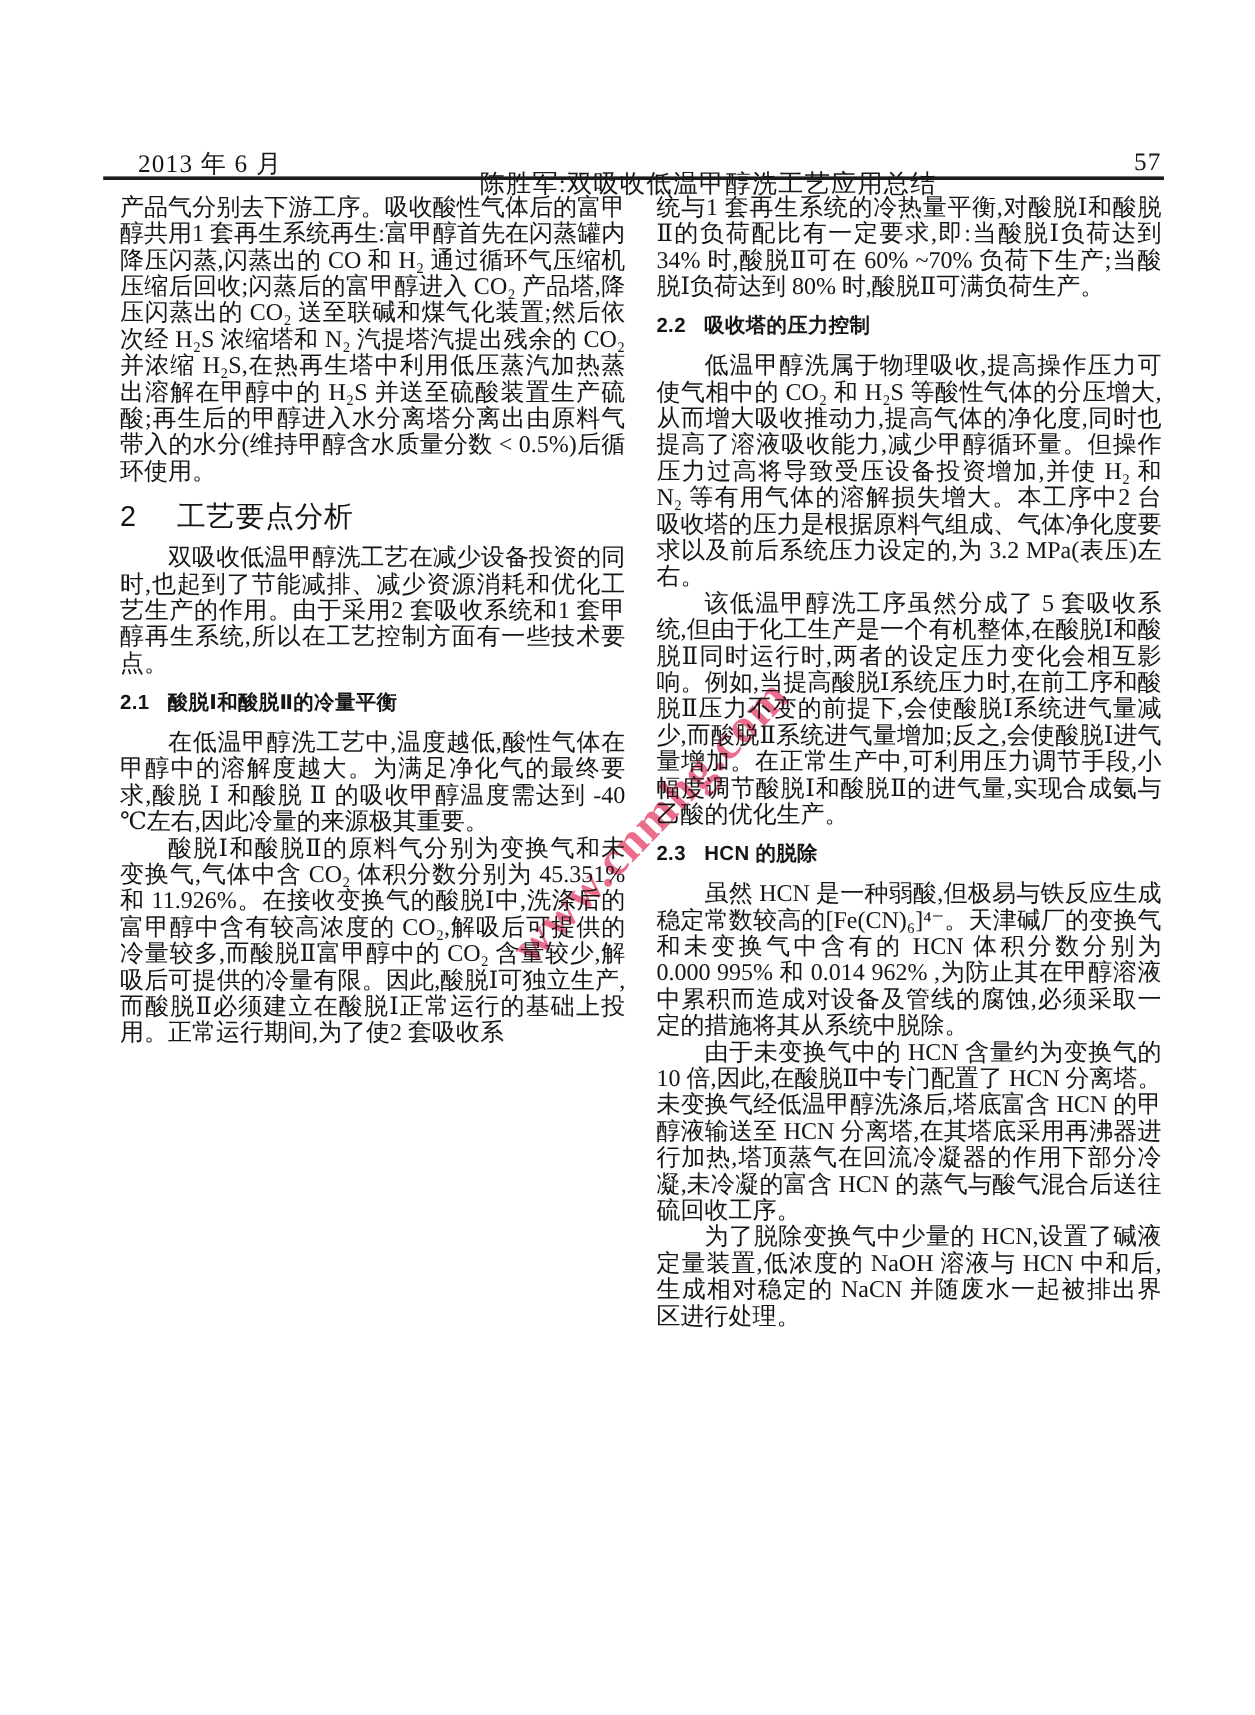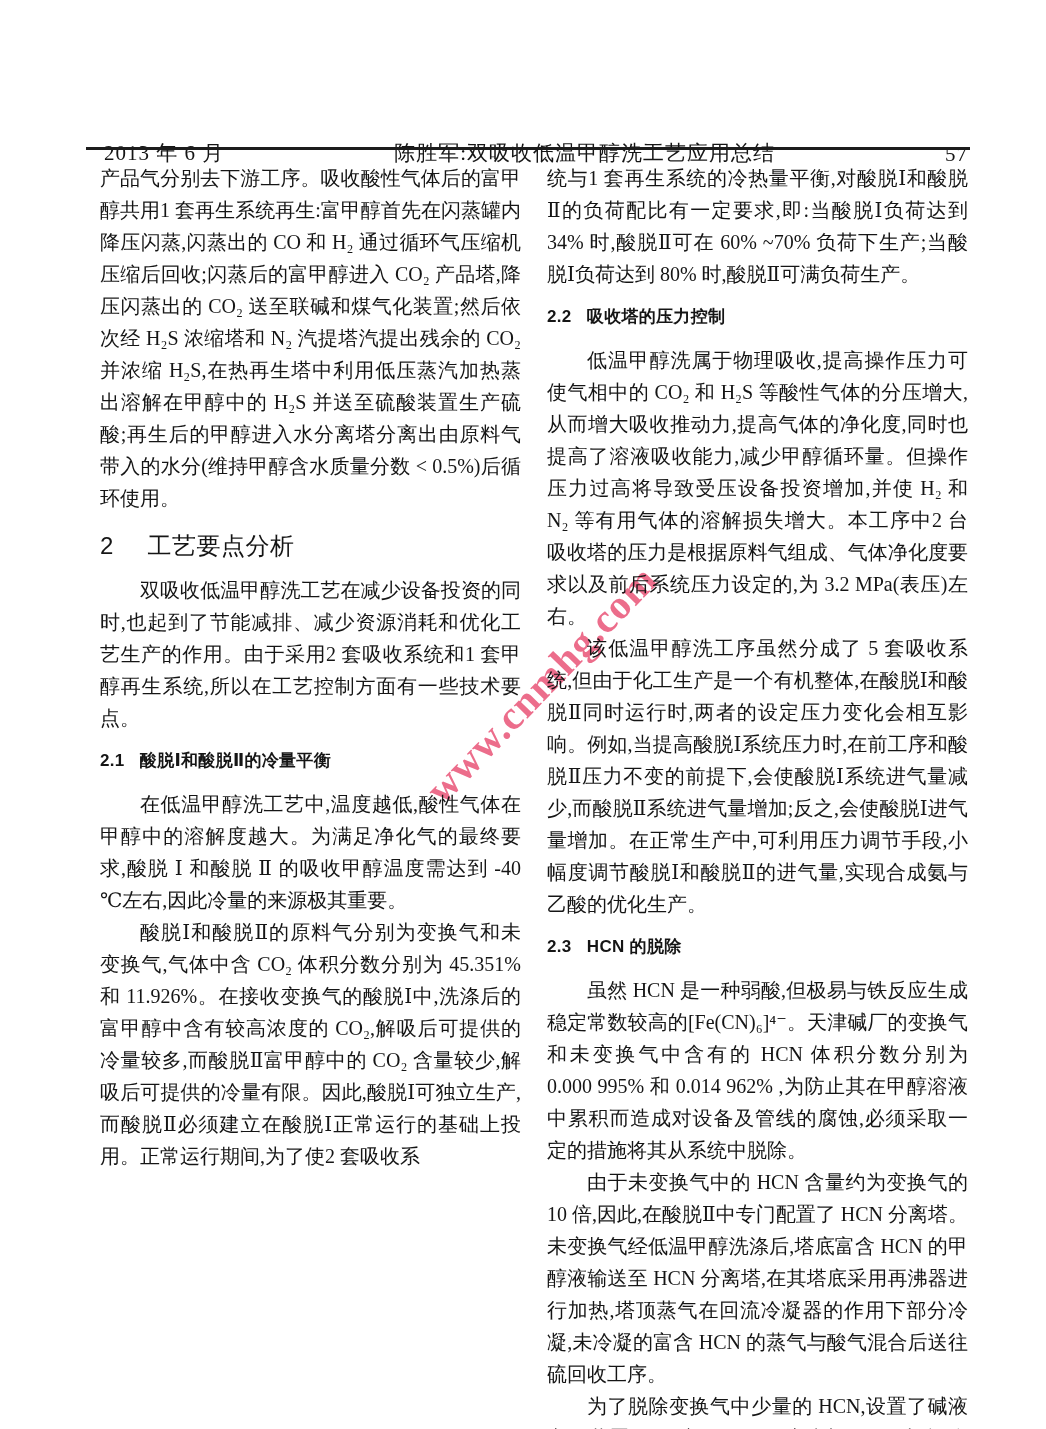--- a/index.html
+++ b/index.html
@@ -7,37 +7,37 @@
     position:relative;
     width:1046px;height:1429px;
     margin:0 auto;
     background:#ffffff;
     font-family:"Liberation Serif","DejaVu Serif",serif;
     color:#151515;
     overflow:hidden;
   }
   
   .header{
-    position:absolute;top:104px;left:104px;right:78px;
-    display:flex;justify-content:space-between;align-items:flex-end;
+    position:absolute;top:104px;left:115px;right:78px;
+    display:flex;justify-content:space-between;align-items:center;
     font-size:21px;letter-spacing:1px;
   }
   .header .running-title{font-size:21px;margin-top:35px;}
   .header-rule{
     position:absolute;top:147px;left:86px;right:76px;
     height:3px;background:#1c1c1c;
   }
   
   .columns{
     position:absolute;top:162px;left:100px;right:78px;bottom:18px;
     display:flex;gap:26px;
   }
   .col{
     width:421px;flex:0 0 421px;
-    font-size:20px;line-height:32px;
+    font-size:20px;line-height:22px;
     text-align:justify;text-justify:inter-ideograph;
   }
   .col p{margin:0;}
   .col p.ind{text-indent:2em;}
   h2.sec{
     font-family:"Liberation Sans","DejaVu Sans",sans-serif;
     font-size:24px;font-weight:normal;
     margin:16px 0 12px 0;letter-spacing:.5px;
   }
   h2.sec .num{margin-right:1.4em;}

